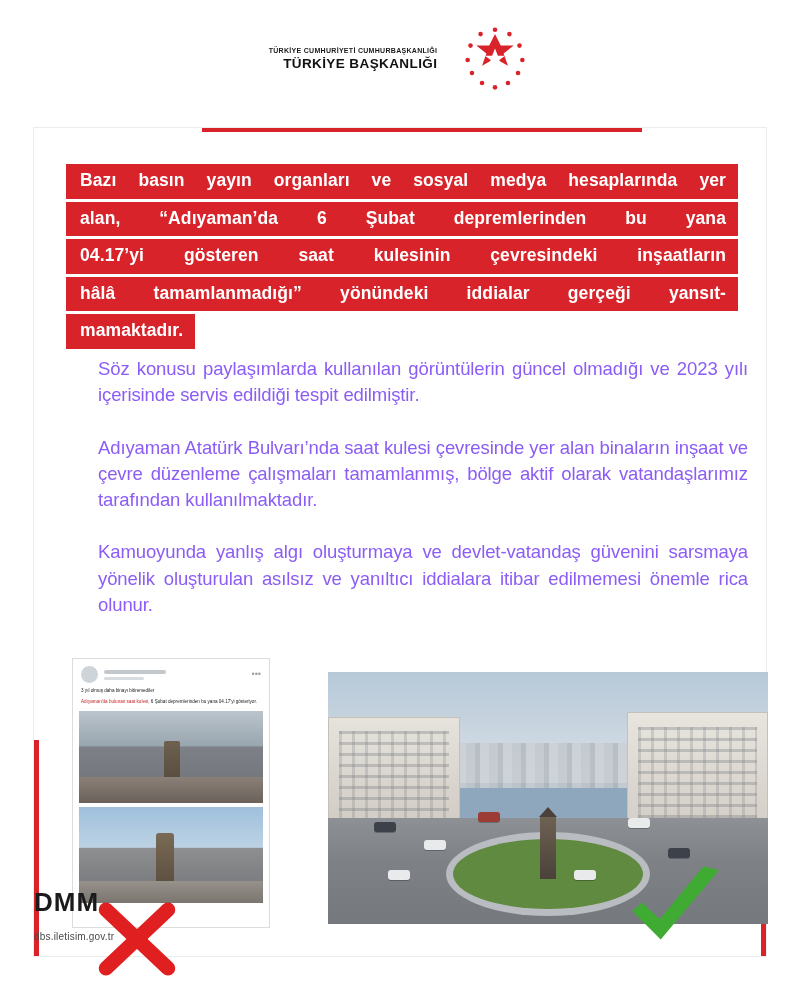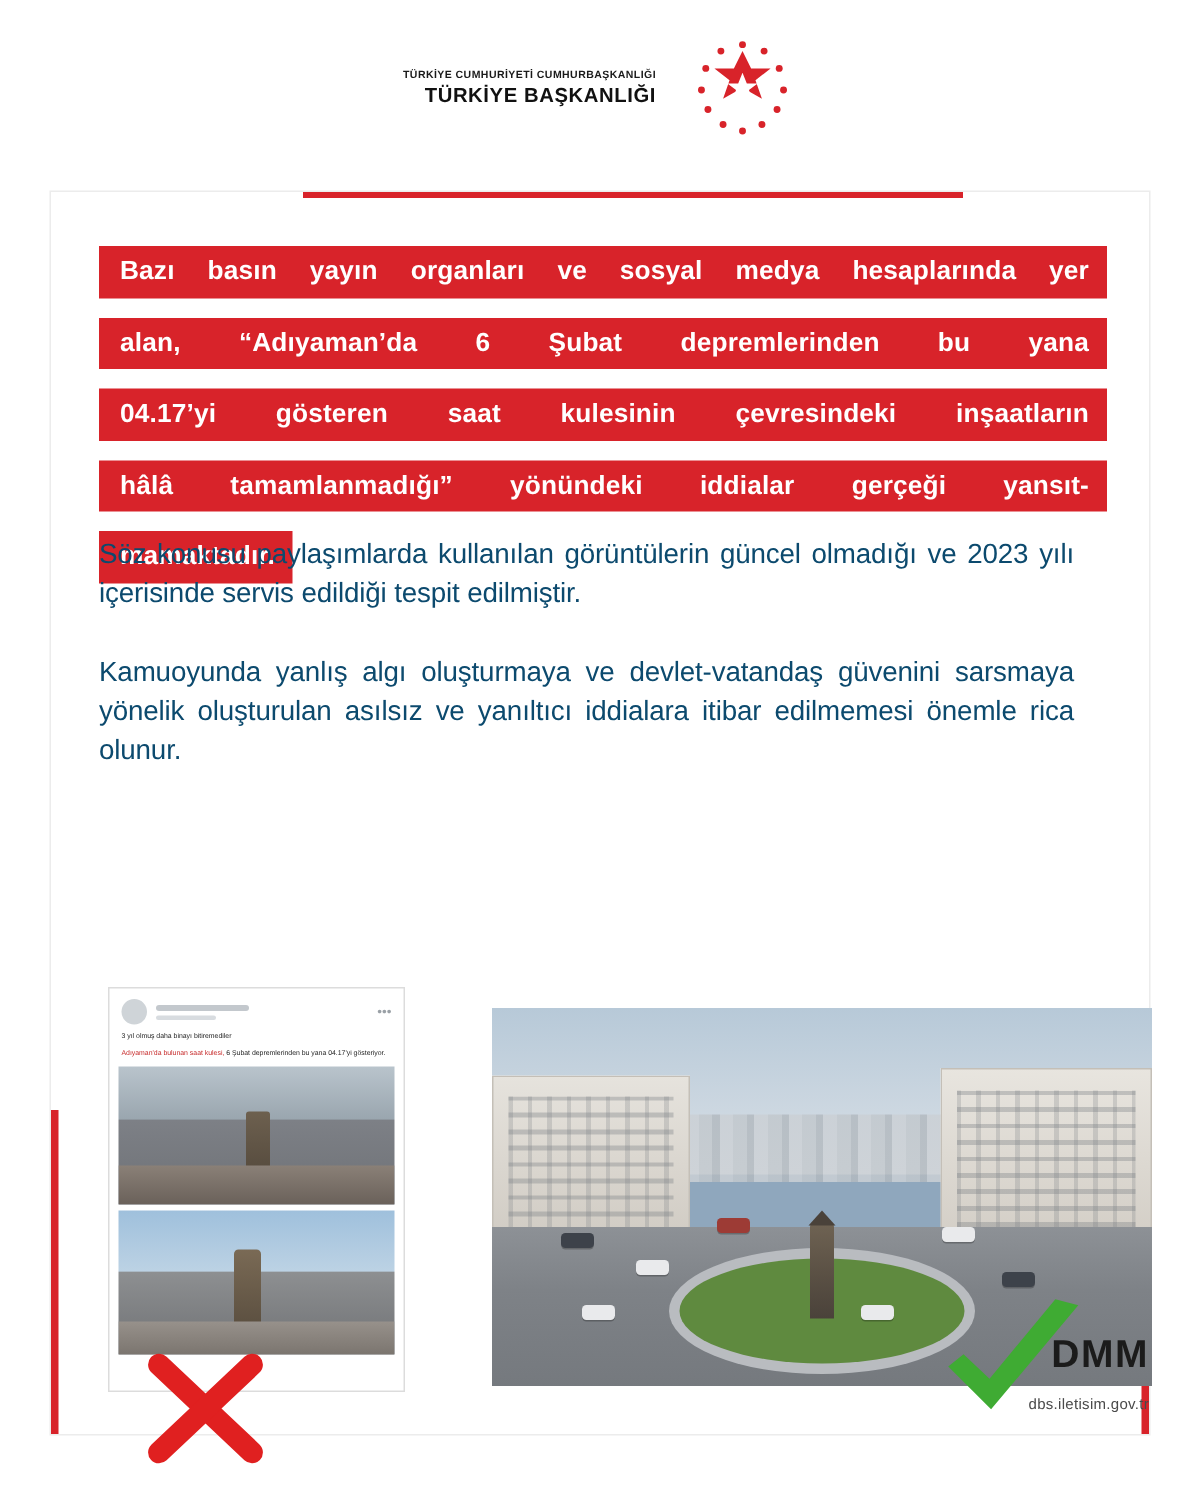--- a/index.html
+++ b/index.html
@@ -124,39 +124,39 @@
     width: 672px;
   }
   .headline .hl-line {
     display: table;
     background: #d8232a;
     color: #ffffff;
     font-size: 17.5px;
     font-weight: bold;
     line-height: 1;
     padding: 8px 12px 9px 14px;
-    margin-bottom: 13px;
+    margin-bottom: 3px;
     letter-spacing: .1px;
     white-space: pre;
   }
   .headline .hl-line.justify {
     width: 672px;
     box-sizing: border-box;
     text-align: justify;
     text-align-last: justify;
     white-space: normal;
   }
 
   
   .body-copy {
     position: absolute;
-    left: 32px;
+    left: 64px;
     top: 228px;
     width: 650px;
-    color: #0c4a6e;
+    color: #8b5cf6;
   }
   .body-copy p {
     margin: 0 0 26px 0;
     font-size: 18.5px;
     line-height: 1.42;
     text-align: justify;
     text-align-last: left;
     letter-spacing: -.1px;
   }
   .body-copy p:last-child { margin-bottom: 1px; }
@@ -343,21 +343,21 @@
     height: 92px;
     z-index: 5;
   }
 
   
   .footer {
     position: absolute;
     left: 0;
     bottom: 14px;
     width: 732px;
-    text-align: right;
+    text-align: left;
   }
   .footer .dmm {
     font-size: 26px;
     font-weight: bold;
     letter-spacing: 1px;
     color: #1b1b1b;
     line-height: 1;
   }
   .footer .url {
     font-size: 10px;
@@ -410,20 +410,21 @@
     <div class="headline">
       <div class="hl-line justify">Bazı basın yayın organları ve sosyal medya hesaplarında yer</div>
       <div class="hl-line justify">alan, “Adıyaman’da 6 Şubat depremlerinden bu yana</div>
       <div class="hl-line justify">04.17’yi gösteren saat kulesinin çevresindeki inşaatların</div>
       <div class="hl-line justify">hâlâ tamamlanmadığı” yönündeki iddialar gerçeği yansıt-</div>
       <div class="hl-line">mamaktadır.</div>
     </div>
 
     <div class="body-copy">
       <p>Söz konusu paylaşımlarda kullanılan görüntülerin güncel olmadığı ve 2023 yılı içerisinde servis edildiği tespit edilmiştir.</p>
+      <p>Adıyaman Atatürk Bulvarı’nda saat kulesi çevresinde yer alan binaların inşaat ve çevre düzenleme çalışmaları tamamlanmış, bölge aktif olarak vatandaşlarımız tarafından kullanılmaktadır.</p>
       <p>Kamuoyunda yanlış algı oluşturmaya ve devlet-vatandaş güvenini sarsmaya yönelik oluşturulan asılsız ve yanıltıcı iddialara itibar edilmemesi önemle rica olunur.</p>
     </div>
 
     <div class="media">
 
       <div class="shot">
         <div class="shot-head">
           <div class="shot-avatar"></div>
           <div class="shot-lines">
             <div class="l1"></div>

